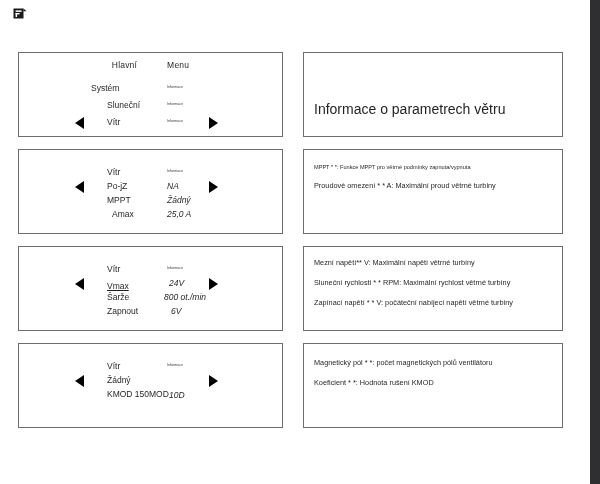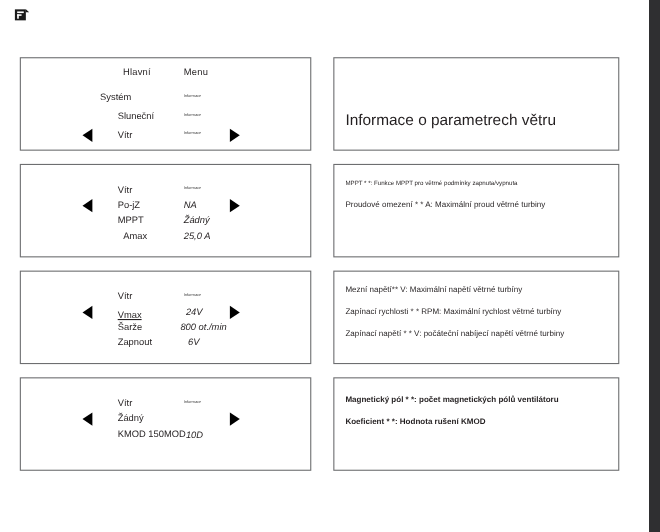--- a/index.html
+++ b/index.html
@@ -257,21 +257,21 @@
         <div class="m-label" style="left:88px; top:59px;">Zapnout</div>
         <div class="m-value" style="left:152px; top:59px;">6V</div>
 
         <div class="arrow arrow-left" style="left:56px; top:31px;"></div>
         <div class="arrow arrow-right" style="left:190px; top:31px;"></div>
       </div>
     </div>
     <div class="panel panel-right">
       <div class="info-body" style="top:11px;">
         <div class="info-line">Mezní napětí** V: Maximální napětí větrné turbíny</div>
-        <div class="info-line">Zapínací rychlosti * * RPM: Maximální rychlost větrné turbíny</div>
+        <div class="info-line">Sluneční rychlosti * * RPM: Maximální rychlost větrné turbíny</div>
         <div class="info-line">Zapínací napětí * * V: počáteční nabíjecí napětí větrné turbiny</div>
       </div>
     </div>
   </div>
 
   <div class="row">
     <div class="panel panel-left">
       <div class="scr">
         <div class="m-label" style="left:88px; top:17px;">Vítr</div>
         <div class="m-info" style="left:148px; top:19px;">Informace</div>
@@ -279,20 +279,20 @@
         <div class="m-label" style="left:88px; top:31px;">Žádný</div>
         <div class="m-value" style="left:150px; top:46px;">10D</div>
 
         <div class="m-label" style="left:88px; top:45px;">KMOD 150MOD</div>
 
         <div class="arrow arrow-left" style="left:56px; top:31px;"></div>
         <div class="arrow arrow-right" style="left:190px; top:31px;"></div>
       </div>
     </div>
     <div class="panel panel-right">
-      <div class="info-body" style="top:14px;font-weight:bold;">
+      <div class="info-body" style="top:14px;">
         <div class="info-line">Magnetický pól * *: počet magnetických pólů ventilátoru</div>
         <div class="info-line">Koeficient * *: Hodnota rušení KMOD</div>
       </div>
     </div>
   </div>
 
 </div>
 
 </body></html>

